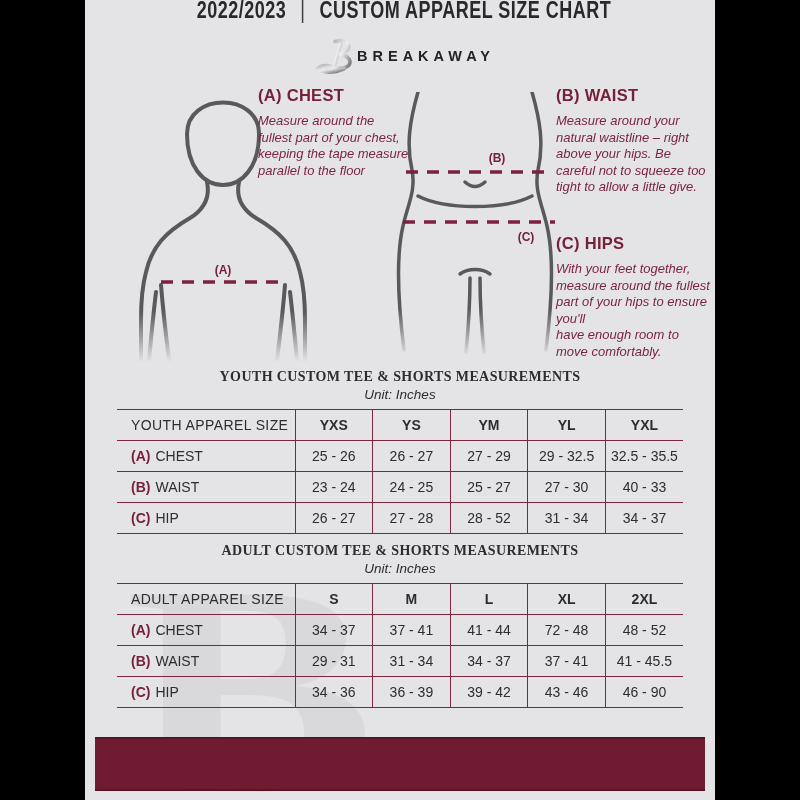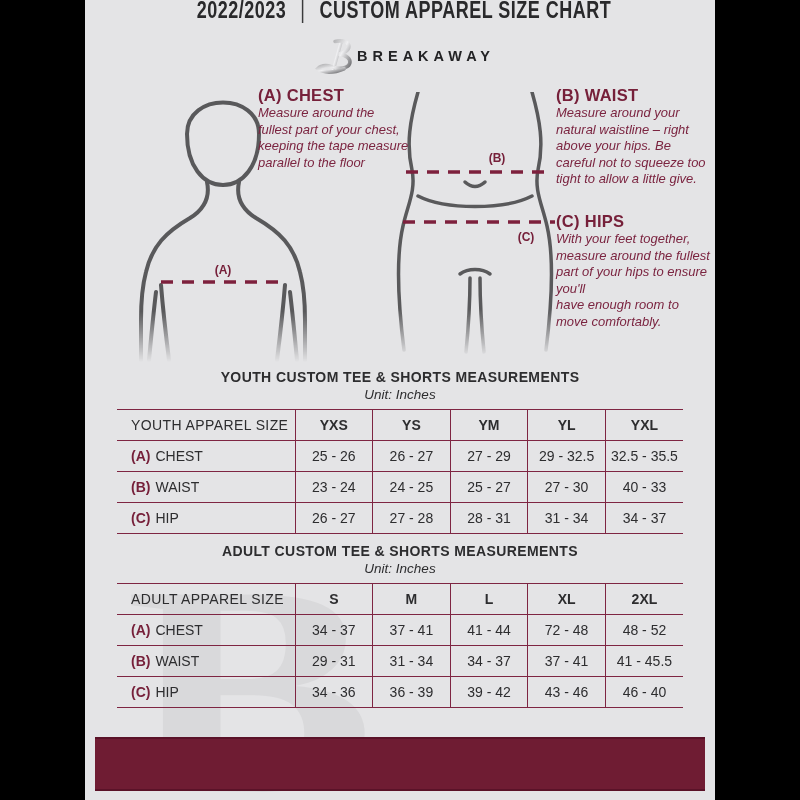--- a/index.html
+++ b/index.html
@@ -26,33 +26,34 @@
   .brand-name { font-weight:bold; font-size:14.5px; letter-spacing:5px; color:#232325; }
   
   .figure-svg { position:absolute; z-index:1;
     -webkit-mask-image:linear-gradient(to bottom,#000 82%,transparent 100%);
     mask-image:linear-gradient(to bottom,#000 82%,transparent 100%); }
   .torso-svg { left:43px; top:82px; }
   .hips-svg  { left:305px; top:92px; }
   .guide-block { position:absolute; z-index:2; }
   .chest-block { left:173px; top:86px;  width:152px; }
   .waist-block { left:471px; top:86px;  width:150px; }
-  .hips-block  { left:471px; top:212px; width:158px; }
+  .hips-block  { left:471px; top:234px; width:158px; }
   .guide-heading { font-weight:bold; font-size:16.5px; color:#76203a; letter-spacing:.3px; }
   .guide-body {
-    margin-top:0; font-style:italic; font-size:13px; line-height:1.27;
+    margin-top:8px; font-style:italic; font-size:13px; line-height:1.27;
     color:#7b2440; white-space:pre-line;
   }
   
   .section { position:absolute; left:0; width:100%; z-index:2; }
   .youth-section { top:369px; }
   .adult-section { top:543px; }
   .section-title {
     text-align:center; font-weight:bold; font-size:14px; letter-spacing:.4px;
     color:#2d2d2f;
+    font-family:Liberation Serif, serif;
   }
   .section-unit {
     text-align:center; font-style:italic; font-size:13.5px; color:#2d2d2f; margin-top:2px;
   }
   table.size-table {
     border-collapse:collapse; table-layout:fixed; width:566px; margin:7px auto 0;
   }
   .size-table th, .size-table td {
     border-top:1.5px solid #7e2542; height:30px; font-size:14px; color:#2d2d2f;
     text-align:center; vertical-align:middle; padding:0 3px;
@@ -194,21 +195,21 @@
         <td>23 - 24</td>
         <td>24 - 25</td>
         <td>25 - 27</td>
         <td>27 - 30</td>
         <td>40 - 33</td>
       </tr>
       <tr>
         <td class="label-cell"><span class="row-key">(C)</span><span class="row-label">HIP</span></td>
         <td>26 - 27</td>
         <td>27 - 28</td>
-        <td>28 - 31</td>
+        <td>28 - 52</td>
         <td>31 - 34</td>
         <td>34 - 37</td>
       </tr>
     </tbody>
       </table>
   </div>
 
   <div class="section adult-section">
     <div class="section-title">ADULT CUSTOM TEE &amp; SHORTS MEASUREMENTS</div>
     <div class="section-unit">Unit: Inches</div>
@@ -245,20 +246,20 @@
         <td>34 - 37</td>
         <td>37 - 41</td>
         <td>41 - 45.5</td>
       </tr>
       <tr>
         <td class="label-cell"><span class="row-key">(C)</span><span class="row-label">HIP</span></td>
         <td>34 - 36</td>
         <td>36 - 39</td>
         <td>39 - 42</td>
         <td>43 - 46</td>
-        <td>46 - 40</td>
+        <td>46 - 90</td>
       </tr>
     </tbody>
       </table>
   </div>
 
   <div class="footer-bar"></div>
 </div>
 
 </body></html>

